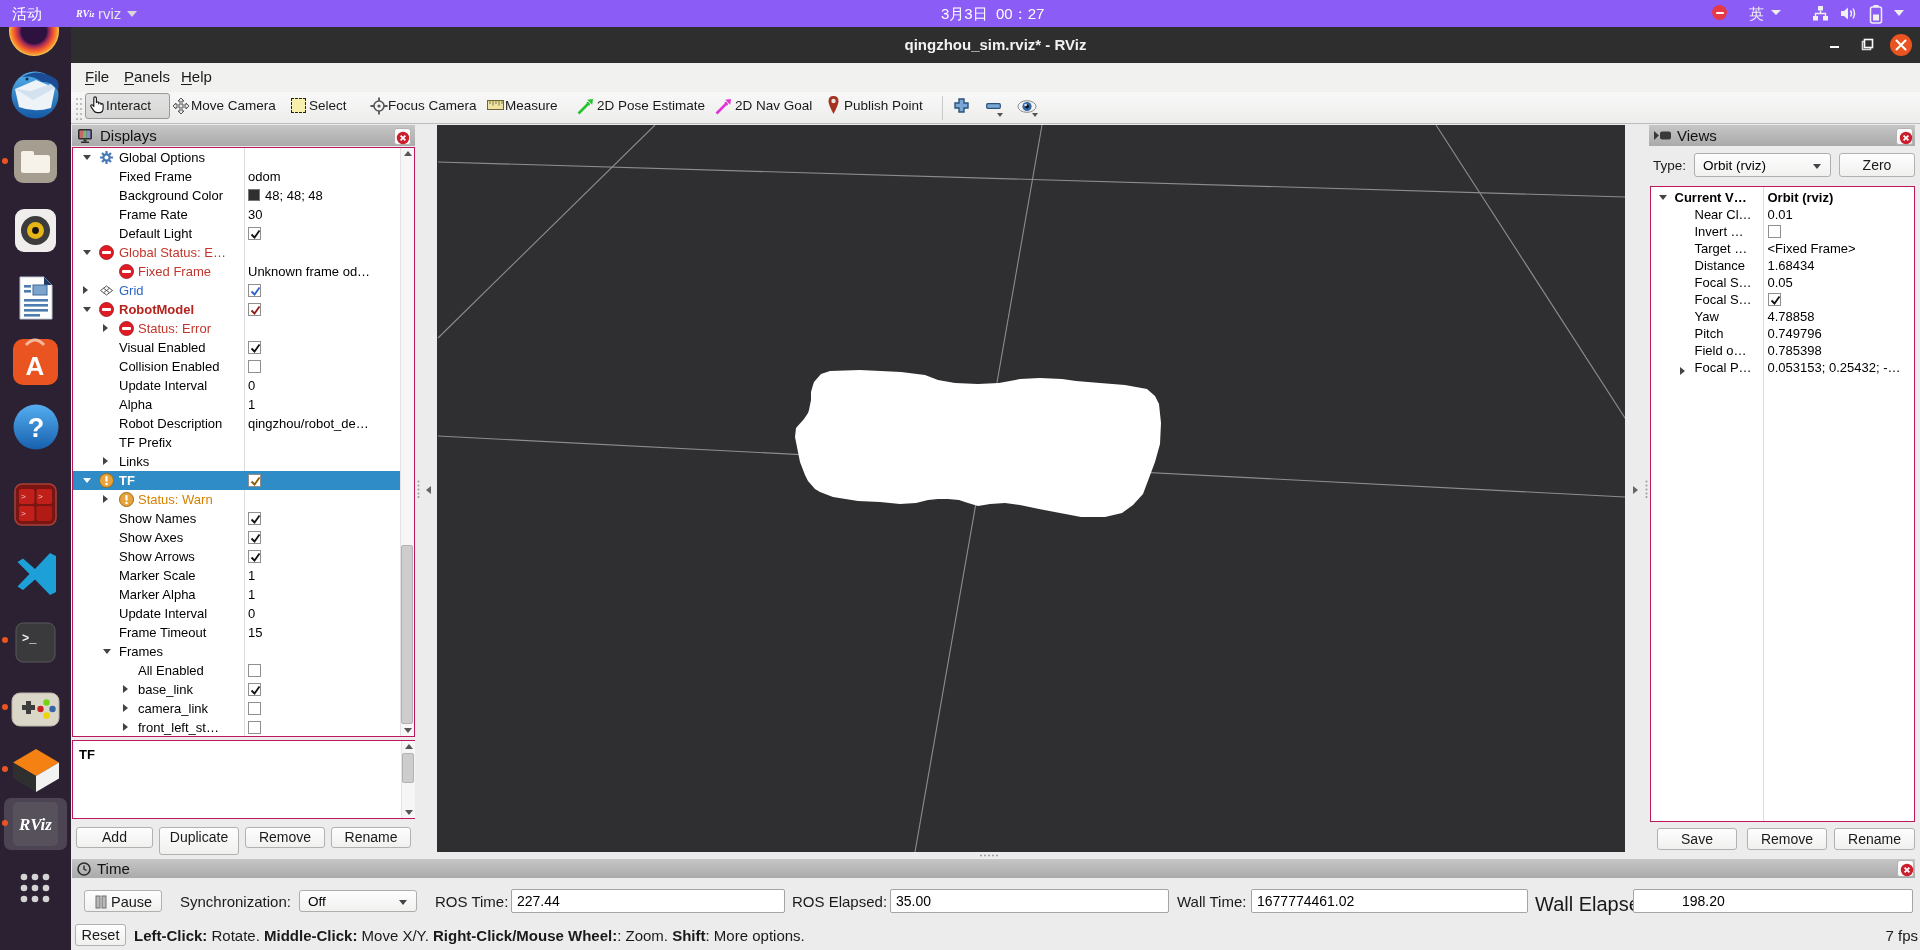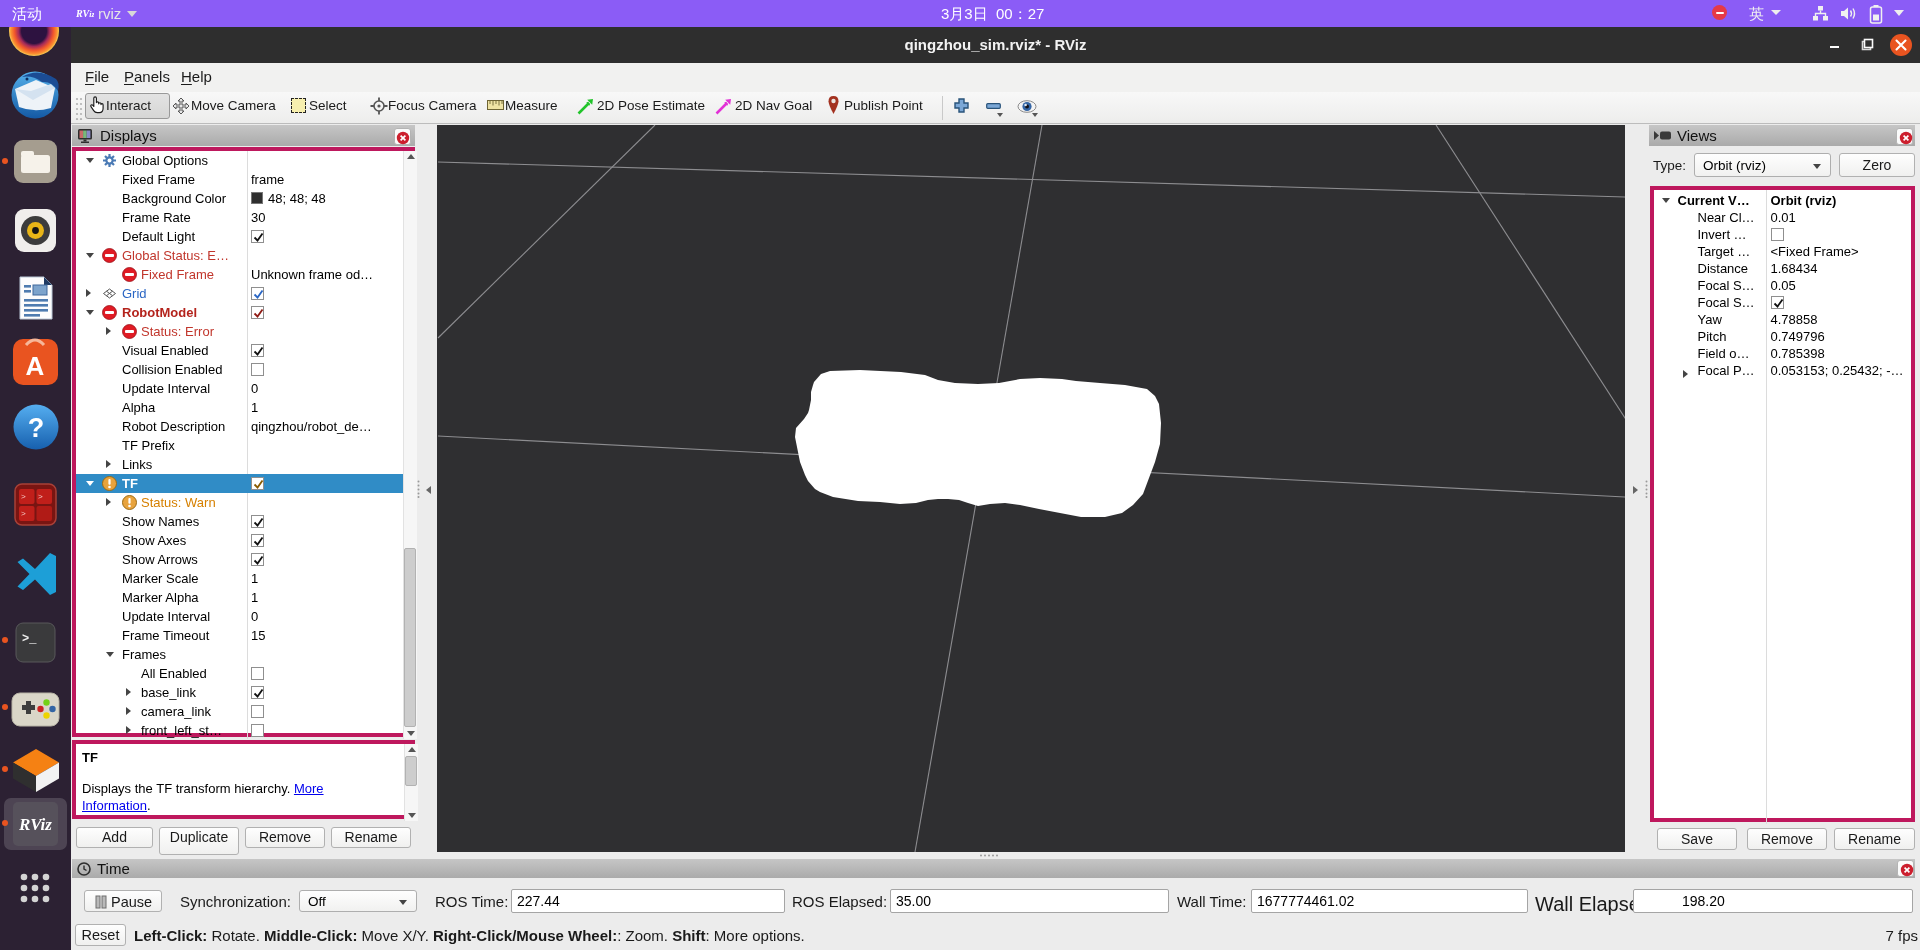--- a/index.html
+++ b/index.html
@@ -7,21 +7,21 @@
 #topbar{position:absolute;left:0;top:0;width:1920px;height:27px;background:#8b5cf6;color:#fff;}
 #dock{position:absolute;left:0;top:27px;width:71px;height:923px;background:#2c2133;}
 #win{position:absolute;left:71px;top:27px;width:1849px;height:923px;background:#ececec;}
 #titlebar{position:absolute;left:0;top:0;width:1849px;height:36px;background:#2e2e2e;}
 #menubar{position:absolute;left:0;top:36px;width:1849px;height:29px;background:#f1f1f0;}
 #toolbar{position:absolute;left:0;top:65px;width:1849px;height:32px;background:linear-gradient(#f8f8f8,#ededec);border-bottom:1px solid #bcbcbc;}
 .phdr{position:absolute;height:21px;background:linear-gradient(#c6c6c6,#aaaaaa);}
 .closebtn{position:absolute;width:17px;height:17px;background:#fbfbfb;border:1px solid #b4b4b4;border-radius:3px;}
 .closebtn svg{position:absolute;left:1.5px;top:1.5px;}
 .btn{position:absolute;background:linear-gradient(#fefefe,#f0f0ef);border:1px solid #b1b1b1;border-radius:3px;font-size:14px;color:#1a1a1a;text-align:center;}
-.tree{position:absolute;background:#fff;border:4px solid #be185d;}
+.tree{position:absolute;background:#fff;border:1px solid #be185d;}
 .row{position:absolute;left:0;width:100%;height:19px;line-height:19px;font-size:13px;color:#000;white-space:nowrap;}
 .vrow{position:absolute;left:0;width:100%;height:17px;line-height:17px;font-size:13px;color:#000;white-space:nowrap;}
 .cell{position:absolute;top:0;white-space:nowrap;}
 .cb{position:absolute;width:13px;height:13px;background:#fff;border:1px solid #8f8f8f;top:2.5px;}
 .cb svg{position:absolute;left:0px;top:0px;}
 .arr{position:absolute;width:0;height:0;}
 .inp{position:absolute;background:#fff;border:1px solid #a5a5a5;border-radius:2px;font-size:14px;color:#000;line-height:22px;padding-left:5px;white-space:nowrap;overflow:hidden;}
 .lbl{position:absolute;font-size:13.5px;color:#1a1a1a;white-space:nowrap;}
 .combo{position:absolute;background:linear-gradient(#fefefe,#f1f1f0);border:1px solid #aeaeae;border-radius:3px;}
 </style></head><body>
@@ -267,21 +267,21 @@
           <g stroke="#4a7ab5" stroke-width="2.2">
             <path d="M7.5 1 V14 M1 7.5 H14 M3 3 L12 12 M12 3 L3 12"></path>
           </g>
         </g>
         <circle cx="7.5" cy="7.5" r="2" fill="#fff"></circle>
       </svg>
       <span class="cell" style="left:46px;color:#000;font-weight:normal;">Global Options</span>
     </div>
     <div class="row" style="top:19px;">
       <span class="cell" style="left:46px;color:#000;font-weight:normal;">Fixed Frame</span>
-      <span class="cell" style="left:175px;color:#000;">frame</span>
+      <span class="cell" style="left:175px;color:#000;">odom</span>
     </div>
     <div class="row" style="top:38px;">
       <span class="cell" style="left:46px;color:#000;font-weight:normal;">Background Color</span>
       <div class="abs" style="left:175px;top:3px;width:12px;height:12px;background:#2f2f2f;border:1px solid #777;"></div>
       <span class="cell" style="left:192px;color:#000;">48; 48; 48</span>
     </div>
     <div class="row" style="top:57px;">
       <span class="cell" style="left:46px;color:#000;font-weight:normal;">Frame Rate</span>
       <span class="cell" style="left:175px;color:#000;">30</span>
     </div>
@@ -467,21 +467,20 @@
       <div class="cb" style="left:175px;top:2.5px;"></div>
     </div>
     <div class="abs" style="left:327px;top:0;width:14px;height:588px;background:#f6f6f6;border-left:1px solid #e2e2e2;"></div>
     <div class="arr" style="left:330.5px;top:3px;border-left:4px solid transparent;border-right:4px solid transparent;border-bottom:5px solid #555;"></div>
     <div class="arr" style="left:330.5px;top:580px;border-left:4px solid transparent;border-right:4px solid transparent;border-top:5px solid #555;"></div>
     <div class="abs" style="left:328px;top:397px;width:12px;height:179px;background:#cdcdcd;border:1px solid #b2b2b2;border-radius:2px;"></div>
   </div>
 <div class="abs" style="left:233px;top:737.5px;width:18px;height:2px;background:radial-gradient(circle 1px, #999 50%, transparent 52%) repeat-x;background-size:4px 2px;"></div>
 <div class="tree" style="left:72px;top:740px;width:343px;height:79px;">
 <div class="abs" style="left:6px;top:6px;font-size:13px;font-weight:bold;color:#000;">TF</div>
-<div class="abs" style="left:6px;top:36px;font-size:13px;color:#000;line-height:17px;">Displays the TF transform hierarchy. <span style="color:#0000ee;text-decoration:underline;">More</span><br><span style="color:#0000ee;text-decoration:underline;">Information</span>.</div>
 <div class="abs" style="left:328px;top:0;width:14px;height:77px;background:#f6f6f6;border-left:1px solid #e2e2e2;"></div>
 <div class="arr" style="left:331.5px;top:3px;border-left:4px solid transparent;border-right:4px solid transparent;border-bottom:5px solid #555;"></div>
 <div class="arr" style="left:331.5px;top:69px;border-left:4px solid transparent;border-right:4px solid transparent;border-top:5px solid #555;"></div>
 <div class="abs" style="left:329px;top:12px;width:12px;height:30px;background:#cdcdcd;border:1px solid #b2b2b2;border-radius:2px;"></div>
 </div>
 <div class="btn" style="left:76px;top:827px;width:77px;height:21px;line-height:19px;">Add</div>
 <div class="btn" style="left:159px;top:827px;width:80px;height:28px;line-height:19px;">Duplicate</div>
 <div class="btn" style="left:245px;top:827px;width:80px;height:21px;line-height:19px;">Remove</div>
 <div class="btn" style="left:331px;top:827px;width:80px;height:21px;line-height:19px;">Rename</div>
 <svg class="abs" style="left:437px;top:125px;" width="1188" height="727" viewBox="0 0 1188 727">

